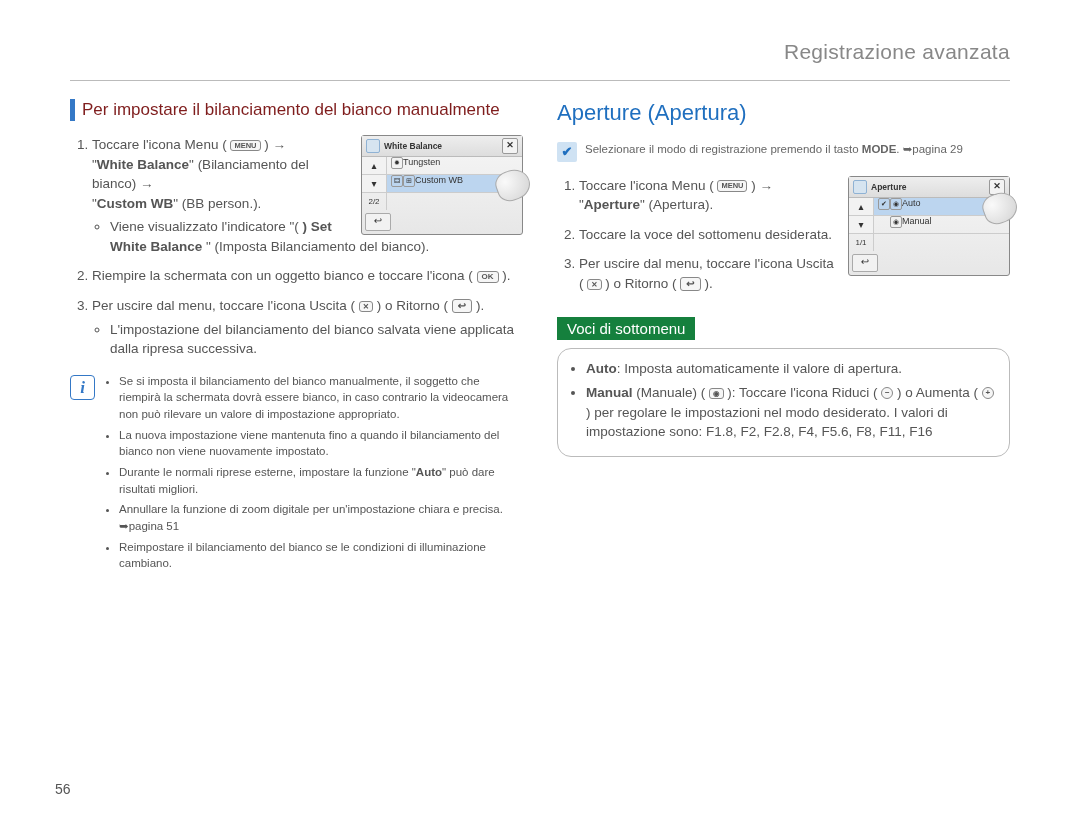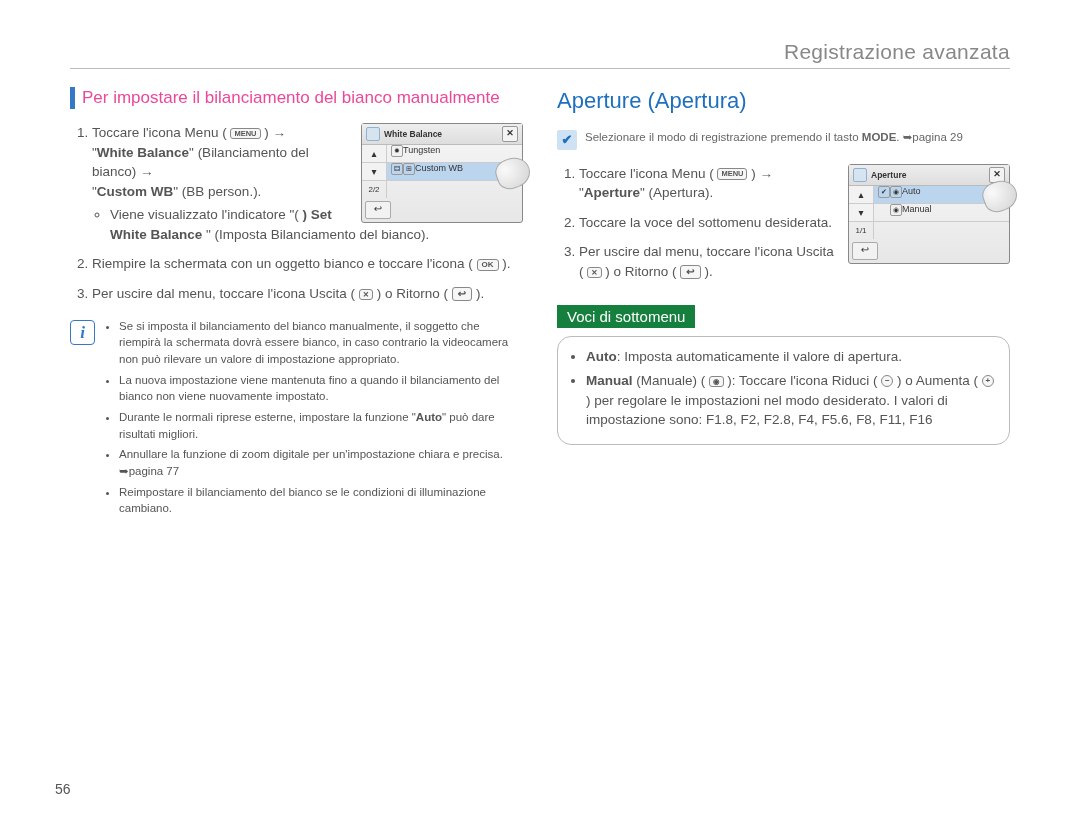--- a/index.html
+++ b/index.html
@@ -8,38 +8,38 @@
     font-family: Arial, Helvetica, sans-serif;
     font-size: 14px;
     color: #444;
     width: 1080px;
     box-sizing: border-box;
     background: #fff;
   }
   .header-line {
     border-bottom: 1px solid #bbb;
     margin-bottom: 18px;
-    padding-bottom: 4px;
+    padding-bottom: 16px;
     text-align: right;
   }
   .header-title {
     font-size: 21px;
     color: #888;
     letter-spacing: 0.3px;
   }
   .columns {
     display: flex;
     gap: 34px;
   }
   .col {
     flex: 1;
   }
   .section-title {
     font-size: 17px;
-    color: #ec4899;
+    color: #7f1d1d;
     border-left: 5px solid #3478c6;
     padding-left: 7px;
     margin-bottom: 14px;
     line-height: 1.3;
   }
   .section-title.blue {
     color: #1f6fbf;
     font-size: 22px;
     border: none;
     padding-left: 0;
@@ -335,32 +335,35 @@
         <span>Riempire la schermata con un oggetto bianco e toccare l'icona ( </span>
         <span class="icon-ok">OK</span>
         <span> ).</span>
       </li>
       <li>
         <span>Per uscire dal menu, toccare l'icona Uscita ( </span>
         <span class="icon-x">✕</span>
         <span> ) o Ritorno ( </span>
         <span class="icon-return">↩</span>
         <span> ).</span>
+        <ul>
+          <li>L'impostazione del bilanciamento del bianco salvata viene applicata dalla ripresa successiva.</li>
+        </ul>
       </li>
     </ol>
 
     <div class="note-box">
       <div class="note-icon">i</div>
       <ul>
         <li>Se si imposta il bilanciamento del bianco manualmente, il soggetto che riempirà la schermata dovrà essere bianco, in caso contrario la videocamera non può rilevare un valore di impostazione appropriato.</li>
         <li>La nuova impostazione viene mantenuta fino a quando il bilanciamento del bianco non viene nuovamente impostato.</li>
         <li>
           <span>Durante le normali riprese esterne, impostare la funzione "</span><b>Auto</b><span>" può dare risultati migliori.</span>
         </li>
-        <li>Annullare la funzione di zoom digitale per un'impostazione chiara e precisa. ➥pagina 77</li>
+        <li>Annullare la funzione di zoom digitale per un'impostazione chiara e precisa. ➥pagina 51</li>
         <li>Reimpostare il bilanciamento del bianco se le condizioni di illuminazione cambiano.</li>
       </ul>
     </div>
   </div>
 
   <div class="col">
     <div class="section-title blue">Aperture (Apertura)</div>
 
     <div class="check-row">
       <div class="check-icon">✔</div>

